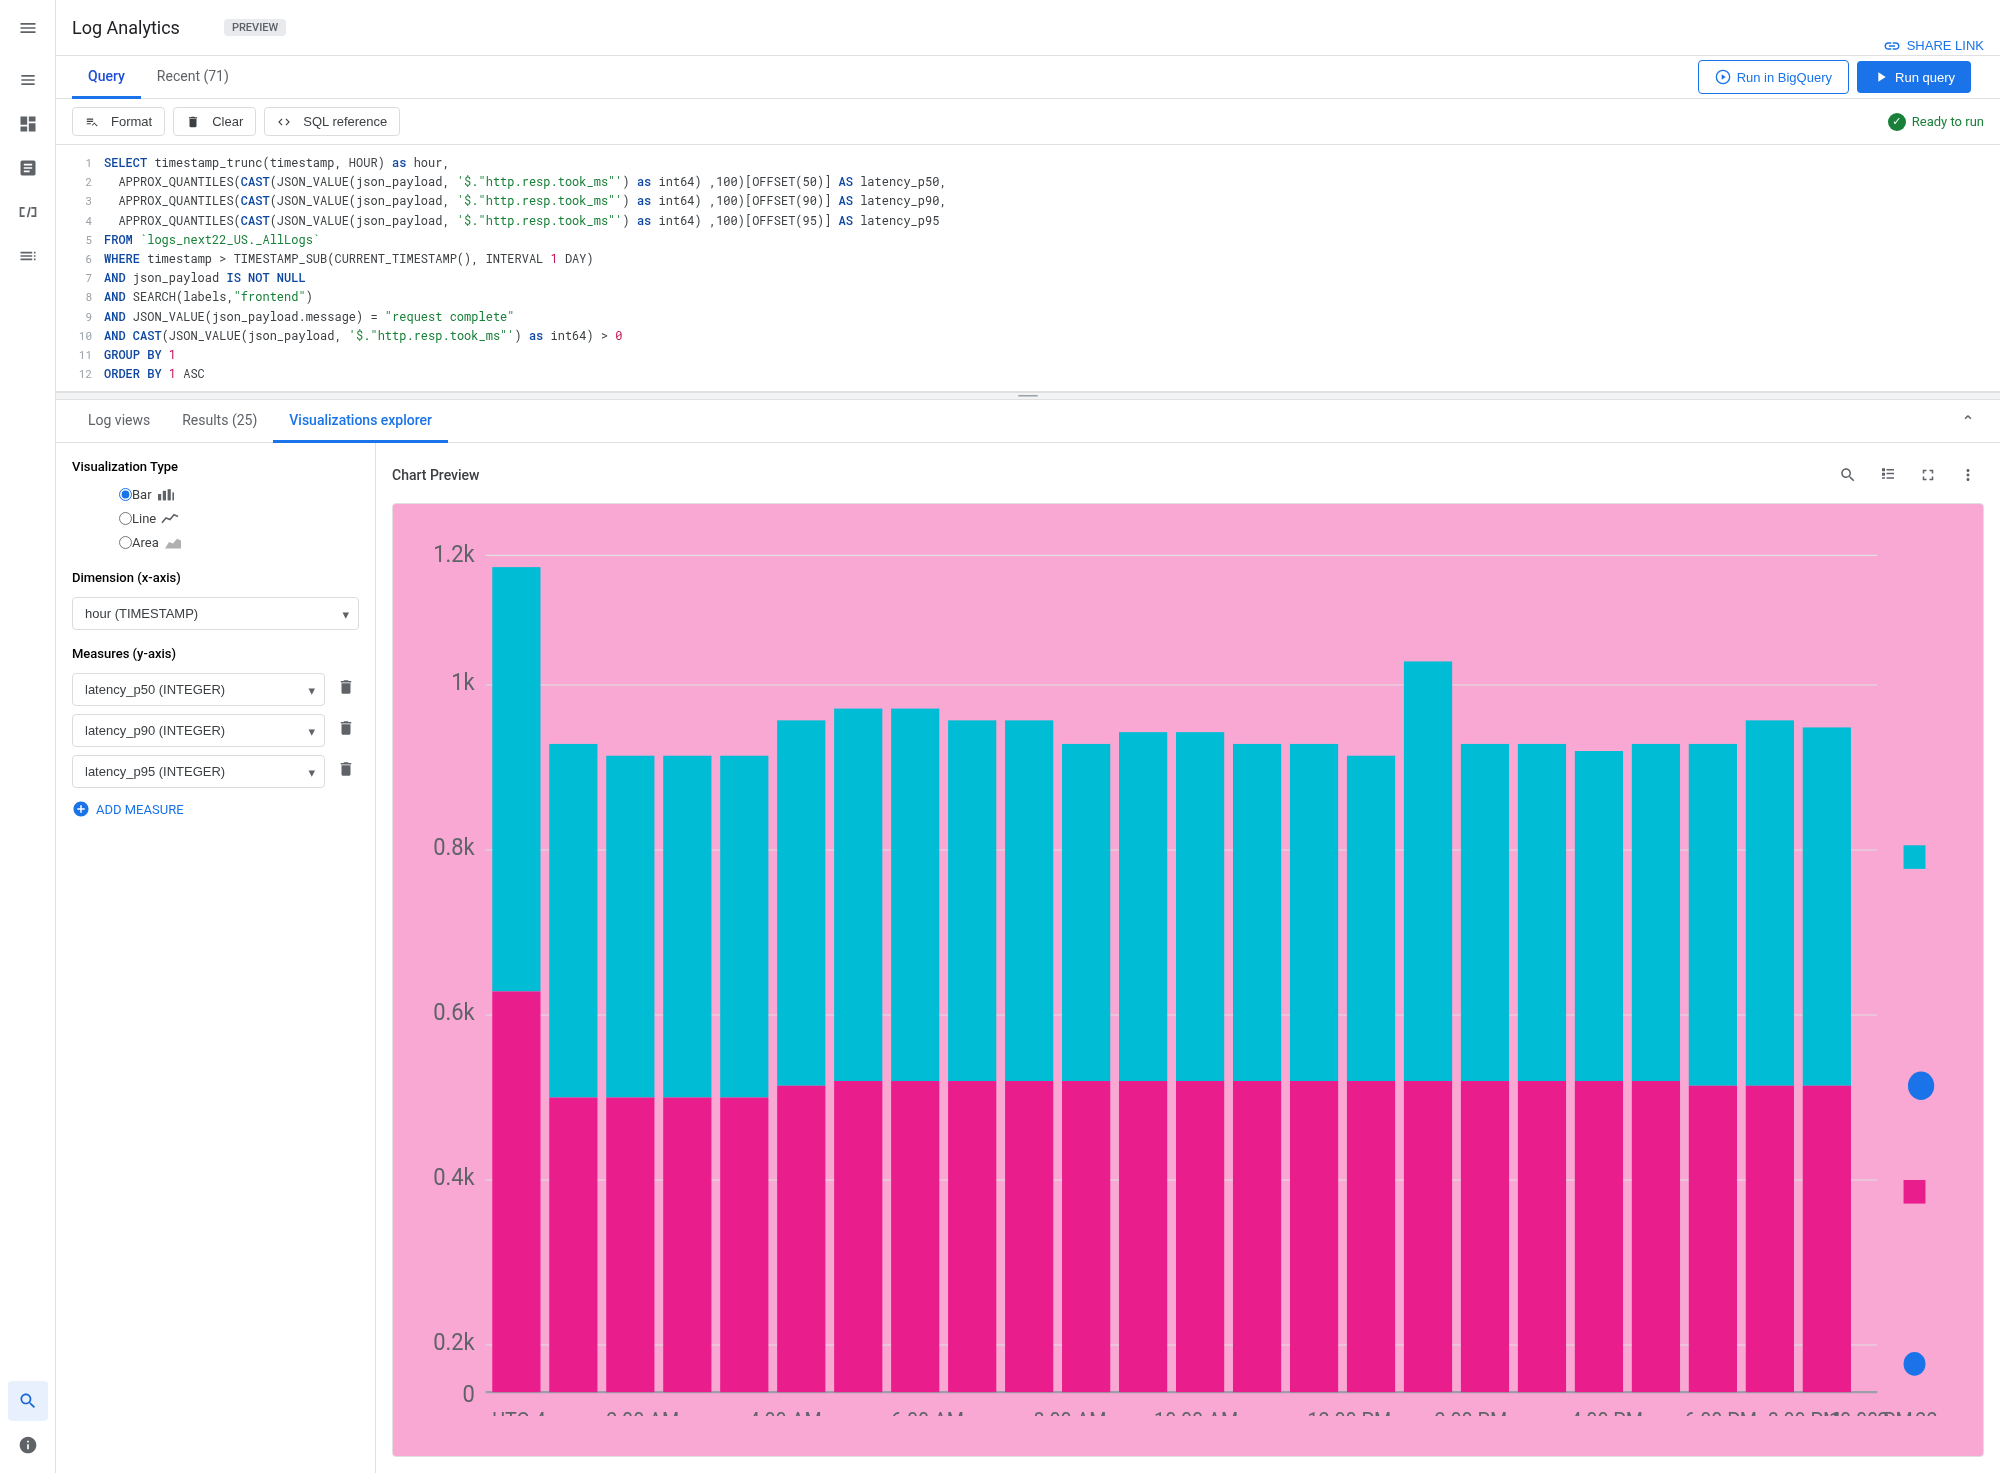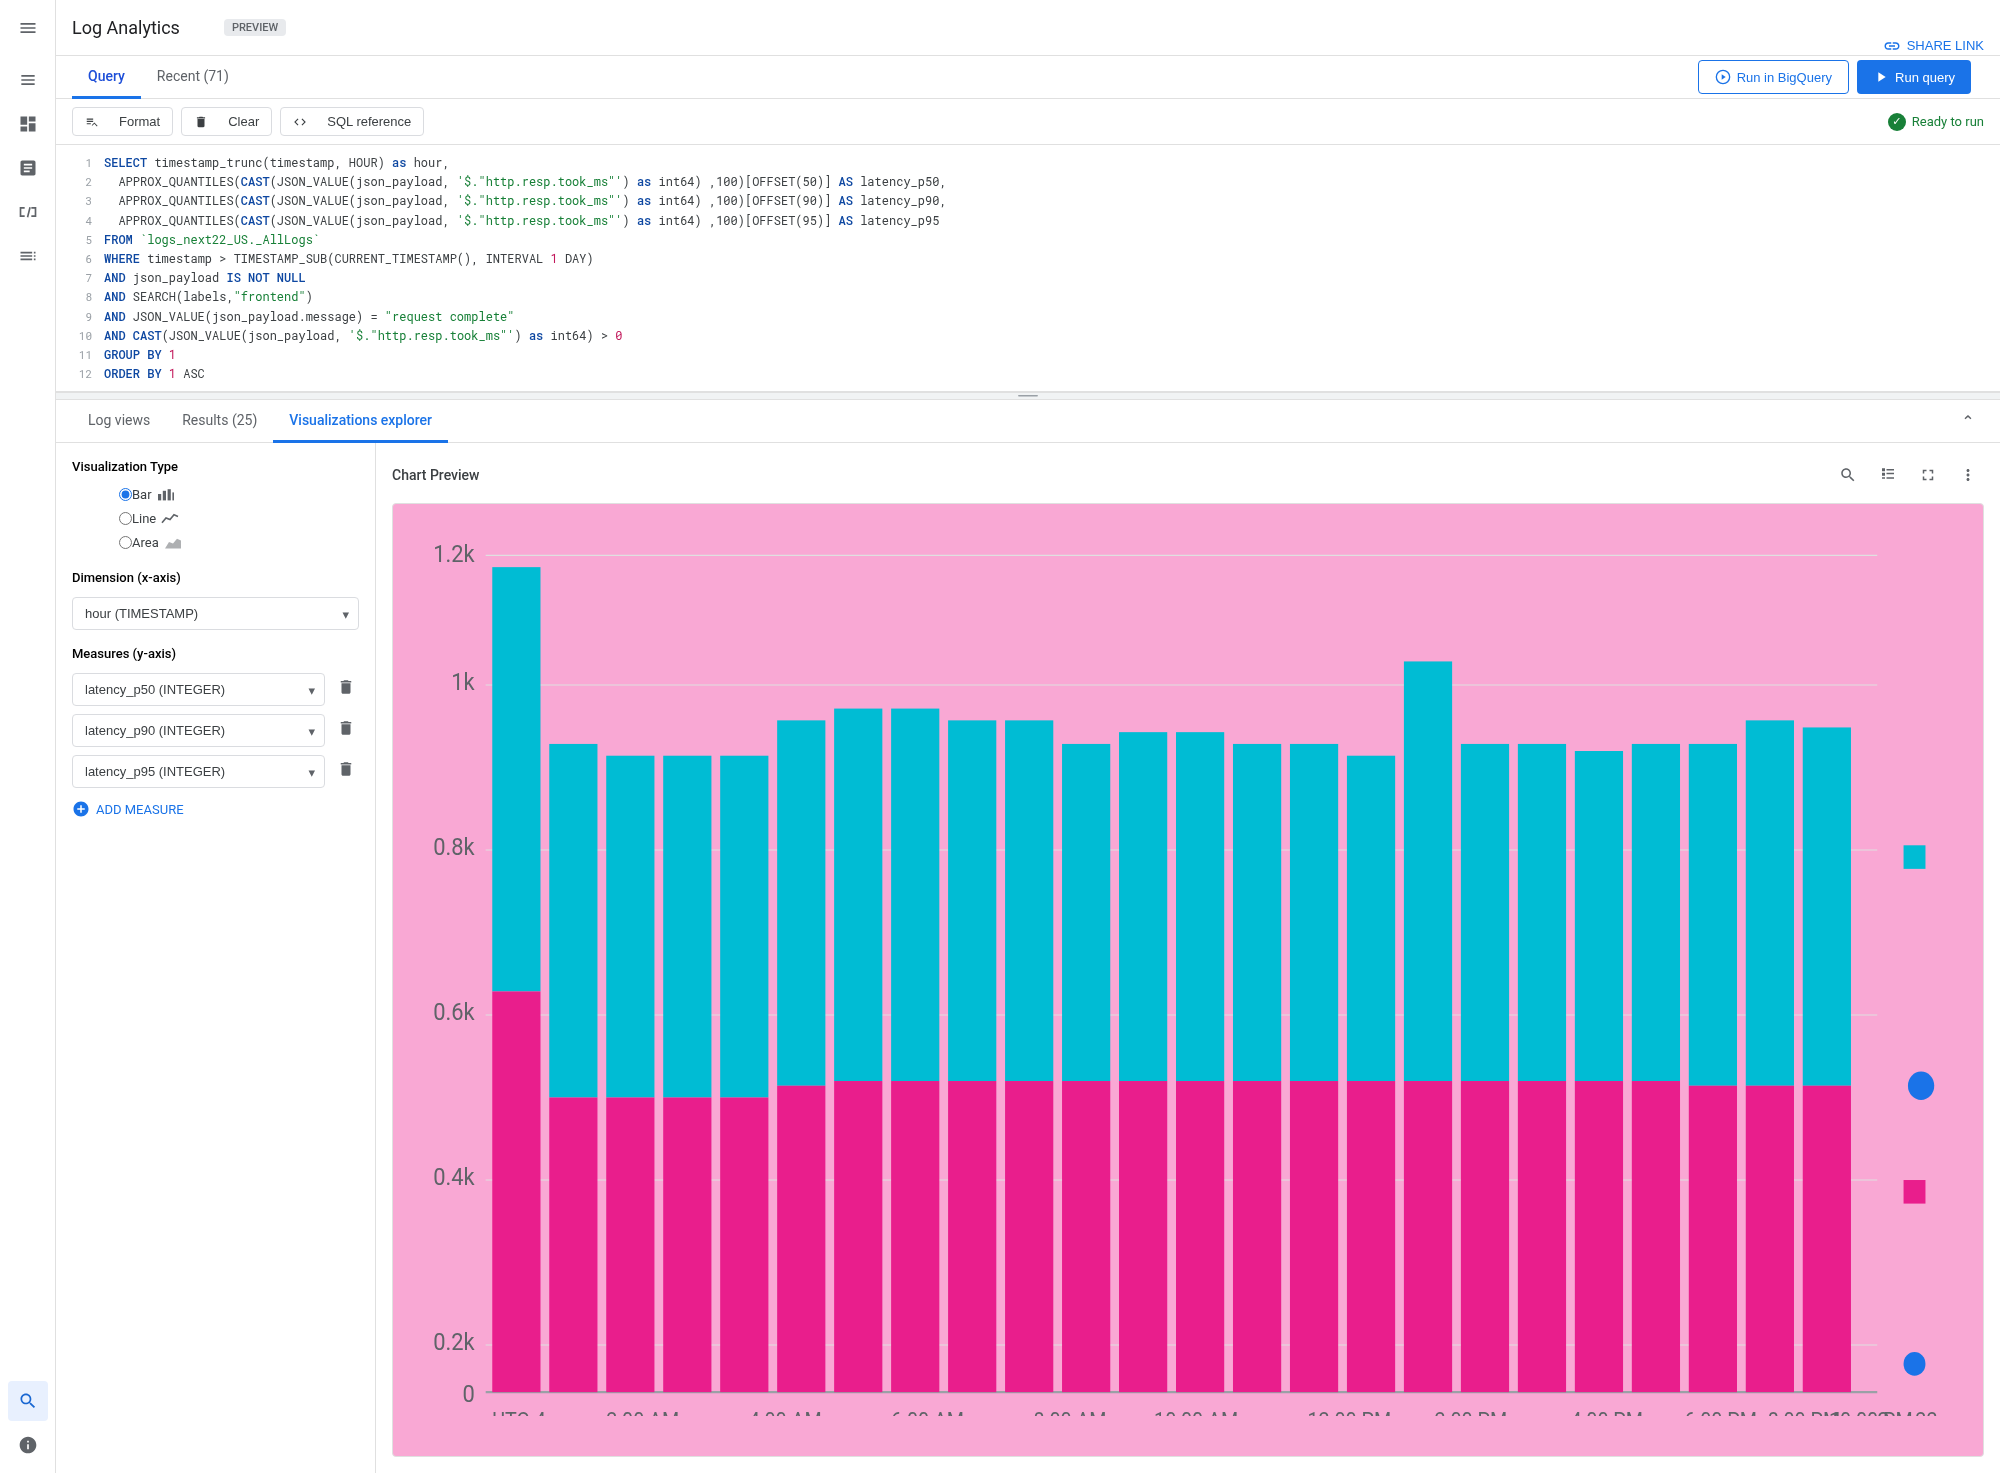--- a/index.html
+++ b/index.html
@@ -23,28 +23,28 @@
     
     .content { flex: 1; overflow: hidden; display: flex; flex-direction: column; background: #fff; }
 
     
     .query-tabs { display: flex; align-items: center; padding: 0 16px; border-bottom: 1px solid #e0e0e0; background: #fff; }
     .tab { padding: 12px 16px; font-size: 14px; color: #5f6368; cursor: pointer; border-bottom: 3px solid transparent; margin-bottom: -1px; }
     .tab.active { color: #1d4ed8; border-bottom-color: #1a73e8; font-weight: 500; }
 
     
     .toolbar { display: flex; align-items: center; padding: 8px 16px; border-bottom: 1px solid #e0e0e0; background: #fff; gap: 8px; flex-shrink: 0; }
-    .toolbar-btn { display: flex; align-items: center; gap: 20px; padding: 6px 12px; border: 1px solid #dadce0; border-radius: 4px; background: #fff; color: #3c4043; font-size: 13px; cursor: pointer; }
+    .toolbar-btn { display: flex; align-items: center; gap: 12px; padding: 6px 12px; border: 1px solid #dadce0; border-radius: 4px; background: #fff; color: #3c4043; font-size: 13px; cursor: pointer; }
     .toolbar-spacer { flex: 1; }
     .status-indicator { display: flex; align-items: center; gap: 6px; color: #188038; font-size: 13px; }
     .status-dot { width: 18px; height: 18px; border-radius: 50%; background: #188038; display: flex; align-items: center; justify-content: center; color: white; font-size: 11px; }
 
     .run-bigquery-btn { display: flex; align-items: center; gap: 6px; padding: 8px 16px; border: 1px solid #1a73e8; border-radius: 4px; background: #fff; color: #1a73e8; font-size: 13px; font-weight: 500; cursor: pointer; }
     .run-query-btn { display: flex; align-items: center; gap: 6px; padding: 8px 16px; border: none; border-radius: 4px; background: #1a73e8; color: #fff; font-size: 13px; font-weight: 500; cursor: pointer; }
-    .btn-group { display: flex; gap: 8px; margin-left: auto; }
+    .btn-group { display: flex; align-items: center; gap: 8px; margin-left: auto; }
 
     
     .code-editor { background: #fff; padding: 8px 0; font-family: 'Roboto Mono', monospace; font-size: 12px; line-height: 1.6; overflow-y: auto; flex-shrink: 0; border-bottom: 1px solid #e0e0e0; max-height: 260px; }
     .code-line { display: flex; align-items: baseline; padding: 0 8px; }
     .line-num { color: #9aa0a6; min-width: 28px; text-align: right; margin-right: 12px; user-select: none; font-size: 11px; }
     .code-text { white-space: pre; color: #3c4043; }
     .kw { color: #0d47a1; font-weight: 500; }
     .str { color: #188038; }
     .num { color: #c2185b; }
 

